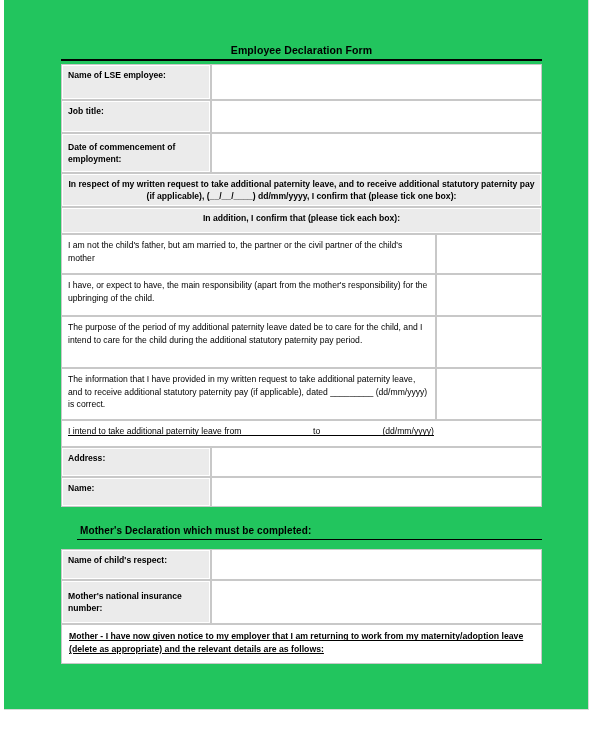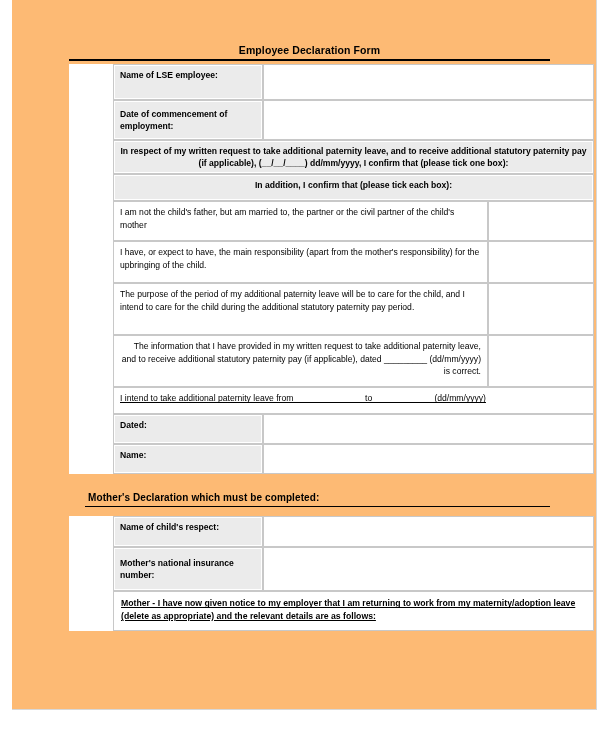--- a/index.html
+++ b/index.html
@@ -12,27 +12,27 @@
     height: 730px;
     font-family: "Liberation Sans", sans-serif;
     color: #000000;
     position: relative;
     overflow: hidden;
   }
 
   
   #page {
     position: absolute;
-    left: 12px;
+    left: 4px;
     top: 0;
     width: 585px;
     height: 710px;
     border-right: 1px solid #d8d8d8;
     border-bottom: 1px solid #d8d8d8;
-    background: #fdba74;
+    background: #22c55e;
     box-sizing: border-box;
   }
 
   #sheet {
     position: absolute;
     left: 57px;
     top: 44px;
     width: 481px;
   }
 
@@ -58,21 +58,20 @@
 
   .spacer-between-tables { height: 18px; }
 
   
   table.form {
     width: 100%;
     border-collapse: separate;
     border-spacing: 0;
     table-layout: fixed;
     background: #ffffff;
-    padding-left: 44px;
   }
   table.form td {
     border: 1px solid #c8c8c8;
     box-shadow: inset 1px 1px 0 #ffffff, inset -1px -1px 0 #ffffff;
     padding: 4px 6px;
     font-size: 8.6px;
     line-height: 1.42;
     vertical-align: top;
     word-wrap: break-word;
   }
@@ -130,20 +129,24 @@
         <col style="width:225px">
         <col style="width:106px">
       </colgroup>
       <tbody>
 
         <tr>
           <td class="label">Name of LSE employee:</td>
           <td class="value" colspan="2" style="height:26px;"></td>
         </tr>
 
+        <tr>
+          <td class="label">Job title:</td>
+          <td class="value" colspan="2" style="height:23px;"></td>
+        </tr>
 
         <tr>
           <td class="label top">Date of commencement of employment:</td>
           <td class="value" colspan="2" style="height:30px;"></td>
         </tr>
 
         <tr>
           <td class="headerband" colspan="3">In respect of my written request to take additional paternity leave, and to receive additional statutory paternity pay (if applicable), (__/__/____) dd/mm/yyyy, I confirm that (please tick one box):</td>
         </tr>
 
@@ -156,35 +159,35 @@
           <td class="statement" colspan="2" style="height:30px;">I am not the child's father, but am married to, the partner or the civil partner of the child's mother</td>
           <td class="tickbox"></td>
         </tr>
 
         <tr>
           <td class="statement" colspan="2" style="height:32px;">I have, or expect to have, the main responsibility (apart from the mother's responsibility) for the upbringing of the child.</td>
           <td class="tickbox"></td>
         </tr>
 
         <tr>
-          <td class="statement" colspan="2" style="height:42px;">The purpose of the period of my additional paternity leave will be to care for the child, and I intend to care for the child during the additional statutory paternity pay period.</td>
-          <td class="tickbox"></td>
-        </tr>
-
-        <tr>
-          <td class="statement" colspan="2" style="height:42px;text-align:right;">The information that I have provided in my written request to take additional paternity leave, and to receive additional statutory paternity pay (if applicable), dated _________ (dd/mm/yyyy) is correct.</td>
+          <td class="statement" colspan="2" style="height:42px;">The purpose of the period of my additional paternity leave dated be to care for the child, and I intend to care for the child during the additional statutory paternity pay period.</td>
+          <td class="tickbox"></td>
+        </tr>
+
+        <tr>
+          <td class="statement" colspan="2" style="height:42px;">The information that I have provided in my written request to take additional paternity leave, and to receive additional statutory paternity pay (if applicable), dated _________ (dd/mm/yyyy) is correct.</td>
           <td class="tickbox"></td>
         </tr>
 
         <tr>
           <td class="fullrow" colspan="3" style="height:17px;">I intend to take additional paternity leave from ______________ to ____________ (dd/mm/yyyy)</td>
         </tr>
 
         <tr>
-          <td class="label">Dated:</td>
+          <td class="label">Address:</td>
           <td class="value" colspan="2" style="height:20px;"></td>
         </tr>
 
         <tr>
           <td class="label">Name:</td>
           <td class="value" colspan="2" style="height:20px;"></td>
         </tr>
       </tbody>
     </table>
 

